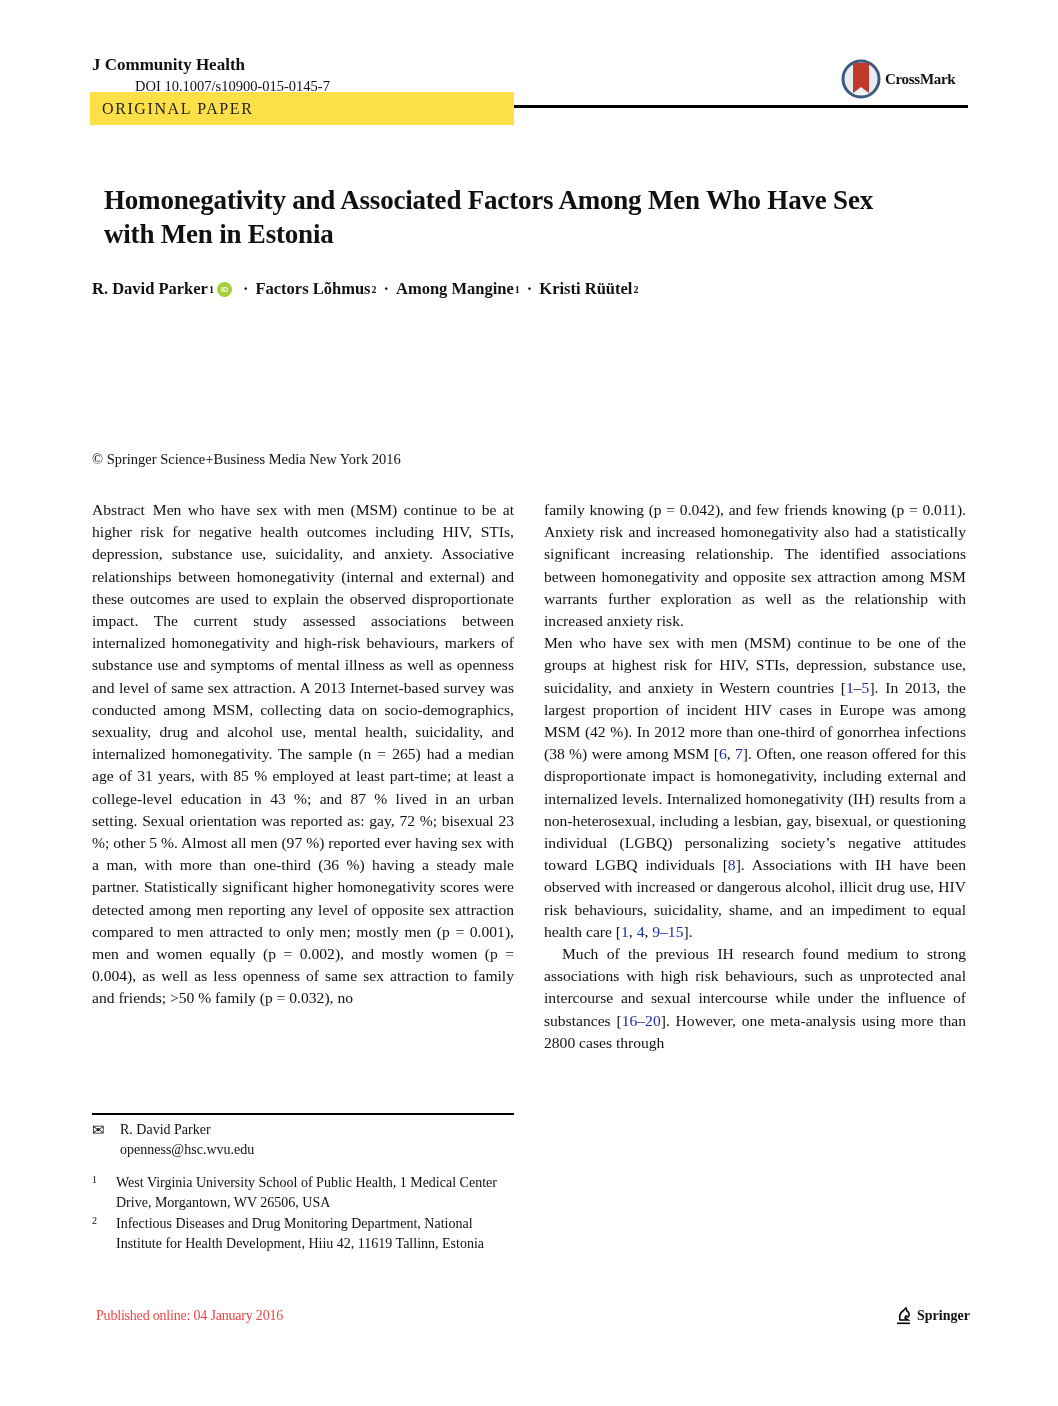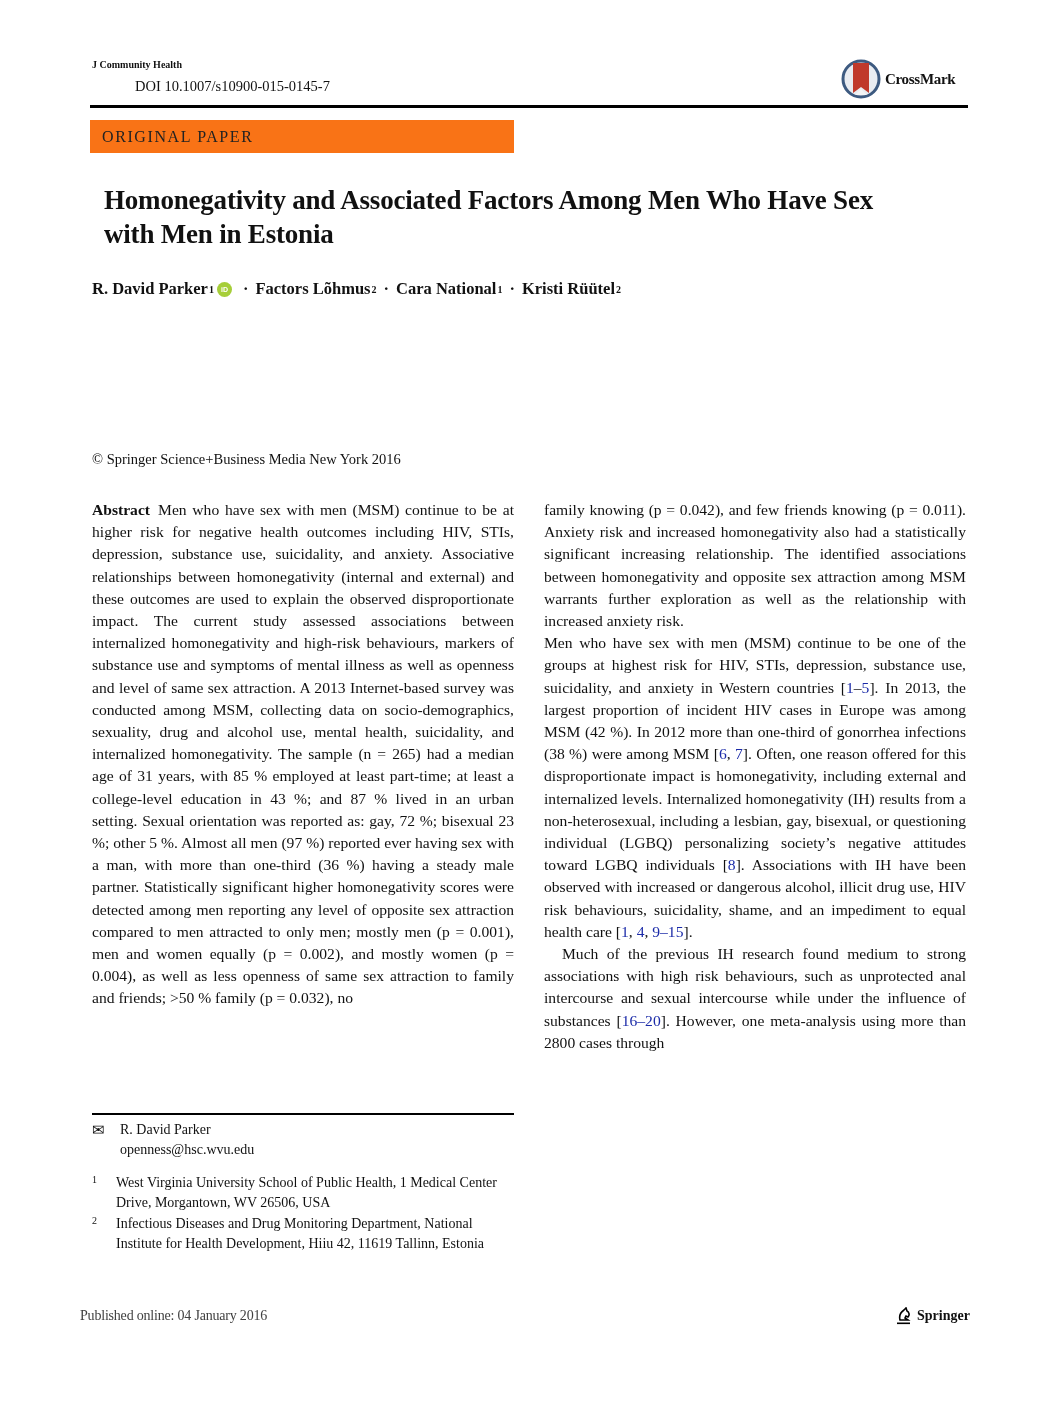--- a/index.html
+++ b/index.html
@@ -1,53 +1,53 @@
 <!DOCTYPE html>
 <html><head>
   <meta charset="utf-8">
   <style>
     html, body { margin: 0; padding: 0; background: #ffffff; }
     body {
       width: 1058px; height: 1406px; position: relative; overflow: hidden;
       font-family: "Liberation Serif", "DejaVu Serif", serif; color: #111;
     }
     .abs { position: absolute; }
-    .journal { left: 92px; top: 55px; font-size: 10px; font-weight: bold; line-height: 19px; }
+    .journal { left: 92px; top: 55px; font-size: 17px; font-weight: bold; line-height: 19px; }
     .doi { left: 92px; top: 77px; font-size: 14.5px; line-height: 19px; margin-left: 43px; }
     .top-rule { left: 90px; top: 105px; width: 878px; height: 3px; background: #000; }
     .orig-bar {
-      left: 90px; top: 120px; width: 424px; height: 33px; background: #f97316;
+      left: 90px; top: 92px; width: 424px; height: 33px; background: #fde047;
       font-size: 16px; letter-spacing: 1.6px; line-height: 33px; padding-left: 12px; box-sizing: border-box; color: #222;
     }
     .crossmark { left: 841px; top: 54px; width: 130px; height: 50px; display: flex; align-items: center; }
     .crossmark svg { flex: 0 0 auto; }
     .crossmark-label { font-size: 15px; font-weight: bold; margin-left: 4px; letter-spacing: -0.3px; }
     .title { left: 104px; top: 183px; width: 820px; font-size: 27px; font-weight: bold; line-height: 34px; letter-spacing: -0.2px; }
     .authors { left: 92px; top: 279px; font-size: 16.5px; font-weight: bold; white-space: nowrap; display: flex; align-items: center; }
     .authors sup { font-size: 10px; vertical-align: 7px; margin-left: 1px; }
     .orcid { display: inline-block; width: 15px; height: 15px; border-radius: 50%; background: #a6ce39; color: #fff; font-family: "Liberation Sans", sans-serif; font-size: 7px; font-weight: bold; text-align: center; line-height: 15px; margin: 0 4px 0 3px; }
     .sep { margin: 0 7px; }
     .copyright { left: 92px; top: 451px; font-size: 14.5px; }
     .col { width: 422px; font-size: 15.6px; line-height: 22.2px; text-align: justify; hyphens: manual; }
     .col p { margin: 0; }
     .col-left { left: 92px; top: 499px; }
     .col-right { left: 544px; top: 499px; }
-    .lbl { font-weight: bold; margin-right: 8px; margin-top: 46px; }
+    .lbl { font-weight: normal; margin-right: 8px; margin-top: 46px; }
     .kw { margin-top: 22px !important; }
     .section-head { font-size: 17px; font-weight: bold; margin: 43px 0 23px 0 !important; }
     .indent { text-indent: 18px; }
     .ref { color: #1a2aa8; }
     .fn-rule { left: 92px; top: 1113px; width: 422px; height: 1.5px; background: #000; }
     .fn { font-size: 14px; line-height: 20px; }
     .fn-mail { left: 92px; top: 1120px; display: flex; }
     .fn-mail .mail-icon { width: 16px; margin-right: 12px; font-size: 15px; line-height: 20px; }
     .fn-aff1 { left: 92px; top: 1173px; display: flex; width: 420px; }
     .fn-aff2 { left: 92px; top: 1214px; display: flex; width: 420px; }
     .fn-num { width: 24px; font-size: 10px; line-height: 14px; flex: 0 0 24px; }
-    .footer-pub { left: 80px; top: 1308px; font-size: 14px; color: #404040; letter-spacing: -0.2px; }
+    .footer-pub { left: 96px; top: 1308px; font-size: 14px; color: #ef4444; letter-spacing: -0.2px; }
     .springer { left: 896px; top: 1307px; display: flex; align-items: center; font-size: 14px; font-weight: bold; justify-content: flex-end; }
     .springer svg { margin-right: 5px; }
   </style>
 </head>
 <body>
 
 <div class="abs journal">J Community Health</div>
 <div class="abs doi">DOI 10.1007/s10900-015-0145-7</div>
 <div class="abs top-rule"></div>
 <div class="abs orig-bar">ORIGINAL PAPER</div>
@@ -64,21 +64,21 @@
 <div class="abs title">Homonegativity and Associated Factors Among Men Who Have Sex with Men in Estonia</div>
 
 <div class="abs authors">
   <span>R. David Parker</span>
     <sup>1</sup>
   <span class="orcid">iD</span>
   <span class="sep">·</span>
   <span>Factors Lõhmus</span>
     <sup>2</sup>
   <span class="sep">·</span>
-  <span>Cara National</span>
+  <span>Among Mangine</span>
     <sup>1</sup>
   <span class="sep">·</span>
   <span>Kristi Rüütel</span>
     <sup>2</sup>
 </div>
 
 <div class="abs copyright">© Springer Science+Business Media New York 2016</div>
 
 <div class="abs col col-left">
   <p><span class="lbl">Abstract</span><span>Men who have sex with men (MSM) continue to be at higher risk for negative health outcomes including HIV, STIs, depression, substance use, suicidality, and anxiety. Associative relationships between homonegativity (internal and external) and these outcomes are used to explain the observed disproportionate impact. The current study assessed associations between internalized homoneg­ativity and high-risk behaviours, markers of substance use and symptoms of mental illness as well as openness and level of same sex attraction. A 2013 Internet-based survey was conducted among MSM, collecting data on socio-de­mographics, sexuality, drug and alcohol use, mental health, suicidality, and internalized homonegativity. The sample (n = 265) had a median age of 31 years, with 85 % employed at least part-time; at least a college-level edu­cation in 43 %; and 87 % lived in an urban setting. Sexual orientation was reported as: gay, 72 %; bisexual 23 %; other 5 %. Almost all men (97 %) reported ever having sex with a man, with more than one-third (36 %) having a steady male partner. Statistically significant higher homonegativity scores were detected among men reporting any level of opposite sex attraction compared to men attracted to only men; mostly men (p = 0.001), men and women equally (p = 0.002), and mostly women (p = 0.004), as well as less openness of same sex attraction to family and friends; &gt;50 % family (p = 0.032), no</span></p>

